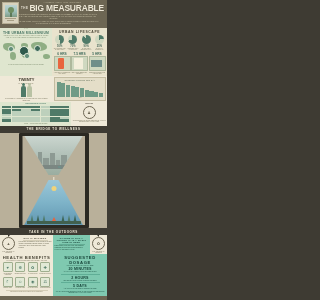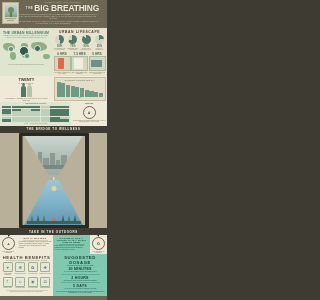--- a/index.html
+++ b/index.html
@@ -161,21 +161,21 @@
     <div class="hdr-book">
       <div class="bk-img">
         <div class="bk-tree"></div>
       </div>
       <div class="bk-ln" style="top:15px"></div>
       <div class="bk-ln" style="top:17px;left:4px;right:4px"></div>
     </div>
     <div style="padding-left:18px;text-align:center;">
       <div class="hdr-kicker micro">A blogged, nearly open infographic</div>
       <div class="hdr-title ttl">
-        <span class="the">THE</span><span>BIG BREATHING</span>
+        <span class="the">THE</span><span>BIG MEASURABLE</span>
       </div>
     </div>
     <div class="hdr-body micro ctr">
       <p>PEOPLE ARE SPENDING MORE TIME INDOORS AND IN FRONT OF SCREENS THAN AT ANY POINT IN HUMAN HISTORY. THE AVERAGE PERSON NOW SPENDS MORE THAN 90% OF THEIR LIFE INSIDE BUILDINGS AND VEHICLES.</p>
       <p>AS OUR WORLD URBANIZES, OUR DAILY CONTACT WITH THE NATURAL WORLD SHRINKS. RESEARCHERS CALL THIS GROWING GAP THE BIG DISCONNECT.</p>
     </div>
   </div>
 
   <div class="strip">
 

